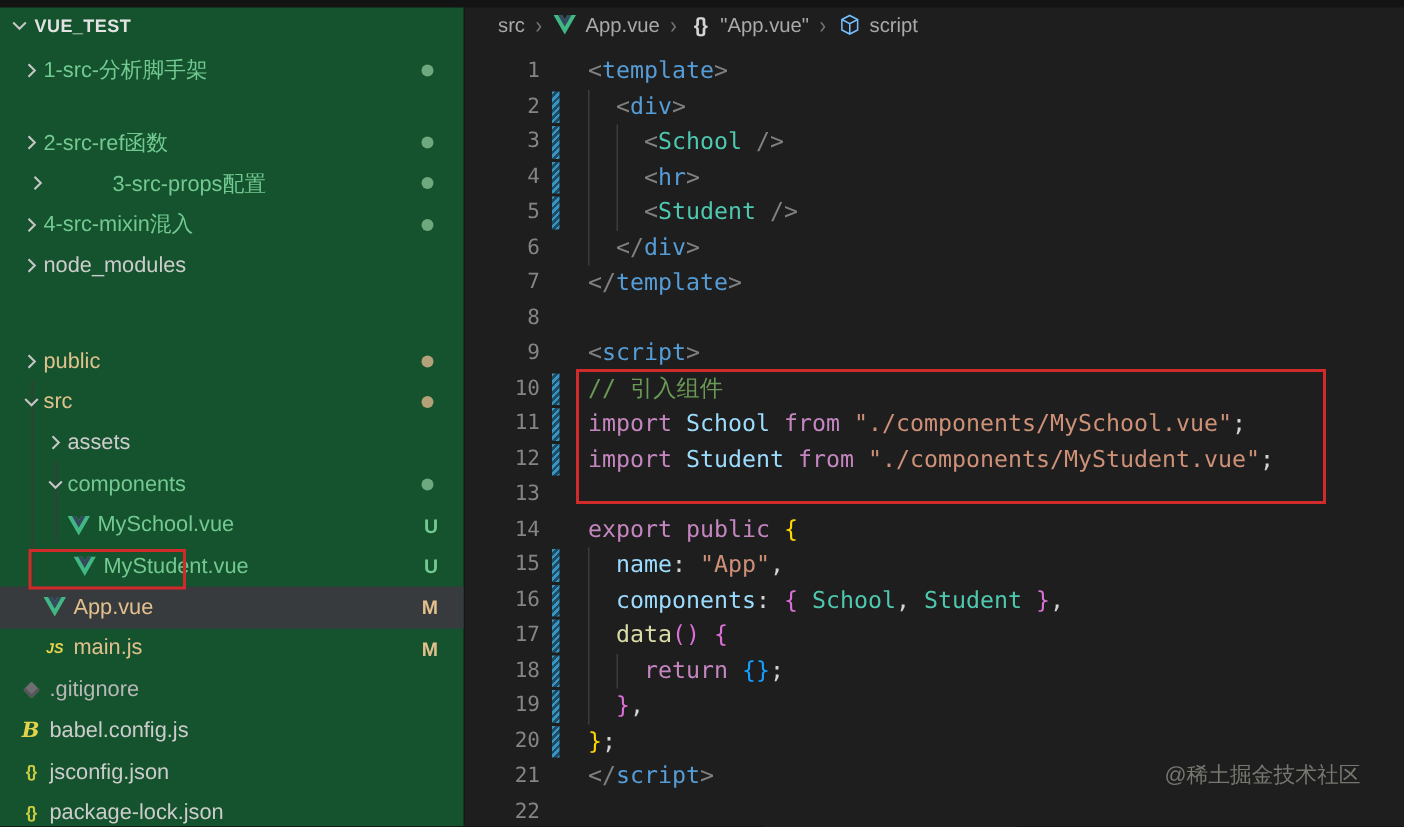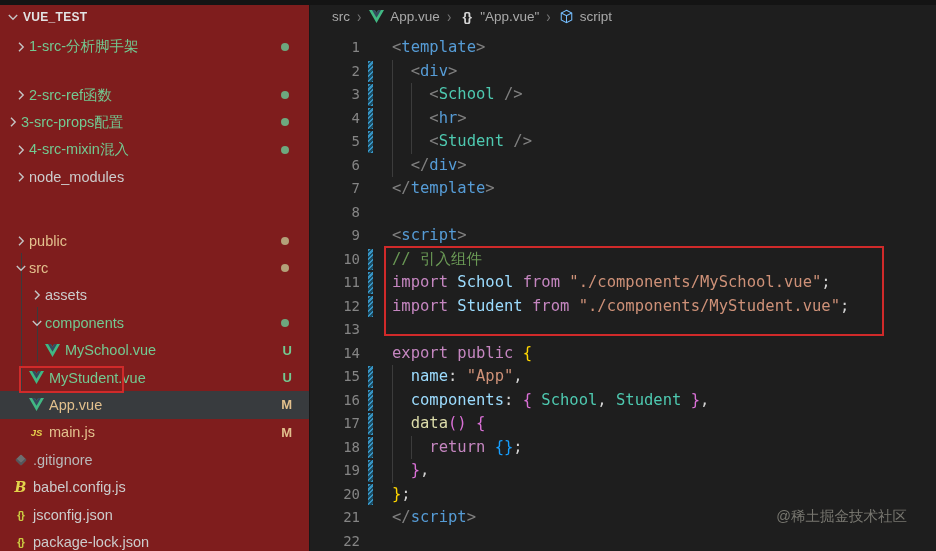--- a/index.html
+++ b/index.html
@@ -1,21 +1,21 @@
 <!DOCTYPE html>
 <html><head>
 <meta charset="utf-8">
 <style>
   html,body{margin:0;padding:0;background:#111;}
   .app{position:relative;width:936px;height:551px;background:#1e1e1e;overflow:hidden;
        font-family:"Liberation Sans",sans-serif;-webkit-font-smoothing:antialiased;}
   .topstrip{position:absolute;left:0;top:0;width:936px;height:5px;background:#141414;z-index:6;}
 
   
-  .sidebar{position:absolute;left:0;top:0;width:310px;height:551px;background:#7f1d1d;
+  .sidebar{position:absolute;left:0;top:0;width:310px;height:551px;background:#14532d;
            border-right:1px solid #171717;box-sizing:border-box;z-index:2;}
   .sidebar-header{height:33px;display:flex;align-items:center;gap:2px;padding-left:4px;
                   color:#e3e3e3;font-weight:bold;font-size:12px;letter-spacing:.3px;}
   .tree{position:relative;}
   .tree-guide{position:absolute;width:1px;background:#3a3a3c;z-index:1;}
   .tree-row{position:relative;height:27.4px;display:flex;align-items:center;
             font-size:14.5px;color:#cccccc;box-sizing:border-box;z-index:2;}
   .tree-row.selected{background:#383b3e;}
   .chev{width:17px;height:17px;flex:none;display:flex;align-items:center;justify-content:center;}
   .ficon{width:17px;height:17px;flex:none;display:flex;align-items:center;justify-content:center;margin-right:4px;}
@@ -83,21 +83,21 @@
         </div>
         <div class="tree-row" style="padding-left: 12px; margin-top: 21px;">
           <span class="chev">
             <svg width="16" height="16" viewBox="0 0 16 16">
               <path d="M6 3.8l4.2 4.2L6 12.2" fill="none" stroke="#c5c5c5" stroke-width="1.4"></path>
             </svg>
           </span>
           <span class="tree-label c-green">2-src-ref函数</span>
           <span class="dot d-green"></span>
         </div>
-        <div class="tree-row" style="padding-left: 4px;">
+        <div class="tree-row" style="padding-left: 16px; gap: 42px;">
           <span class="chev">
             <svg width="16" height="16" viewBox="0 0 16 16">
               <path d="M6 3.8l4.2 4.2L6 12.2" fill="none" stroke="#c5c5c5" stroke-width="1.4"></path>
             </svg>
           </span>
           <span class="tree-label c-green">3-src-props配置</span>
           <span class="dot d-green"></span>
         </div>
         <div class="tree-row" style="padding-left: 12px;">
           <span class="chev">
@@ -154,21 +154,21 @@
         <div class="tree-row" style="padding-left: 44px;">
           <span class="ficon">
             <svg width="15" height="13" viewBox="0 0 261 226">
               <path fill="#41B883" d="M161 0l-30.5 52.8L100 0H0l130.5 226L261 0z"></path>
               <path fill="#35495E" d="M161 0l-30.5 52.8L100 0H52.2l78.3 135.6L208.8 0z"></path>
             </svg>
           </span>
           <span class="tree-label c-green">MySchool.vue</span>
           <span class="badge b-green">U</span>
         </div>
-        <div class="tree-row" style="padding-left: 28px;">
+        <div class="tree-row" style="padding-left: 48px;">
           <span class="ficon">
             <svg width="15" height="13" viewBox="0 0 261 226">
               <path fill="#41B883" d="M161 0l-30.5 52.8L100 0H0l130.5 226L261 0z"></path>
               <path fill="#35495E" d="M161 0l-30.5 52.8L100 0H52.2l78.3 135.6L208.8 0z"></path>
             </svg>
           </span>
           <span class="tree-label c-green">MyStudent.vue</span>
           <span class="badge b-green">U</span>
         </div>
         <div class="tree-row selected" style="padding-left: 28px;">

